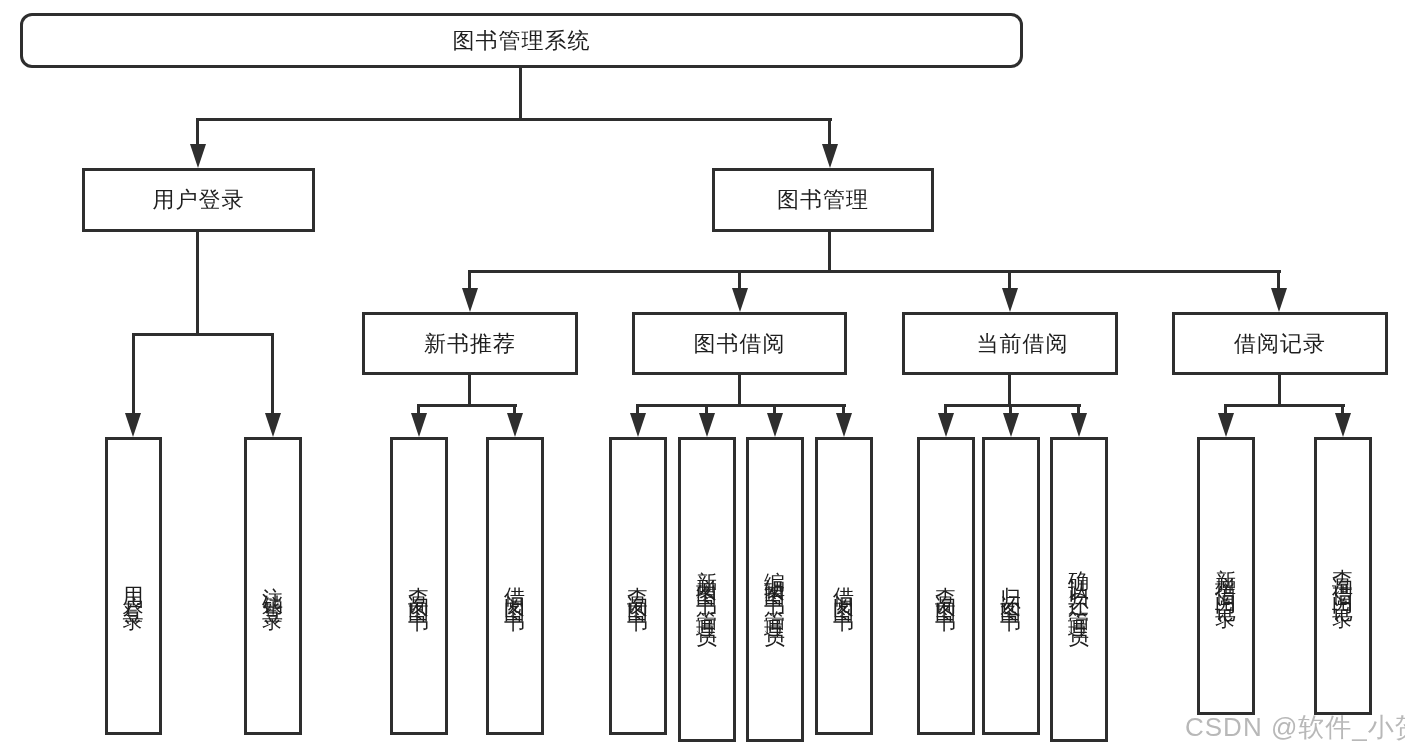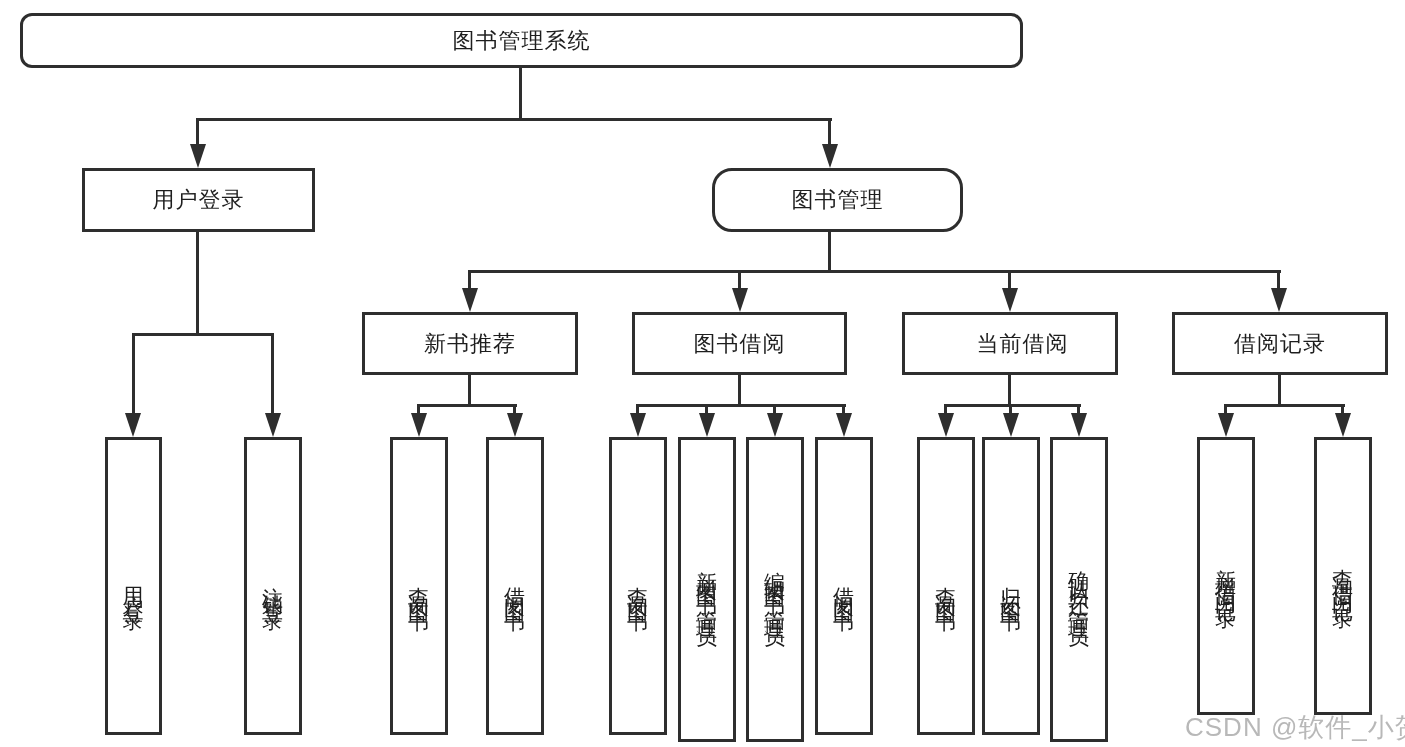--- a/index.html
+++ b/index.html
@@ -37,21 +37,21 @@
   <div class="node" style="left:20px;top:13px;width:1003px;height:55px;border-radius:12px;">图书管理系统</div>
 
   <div class="vline" style="left:519px;top:68px;width:3px;height:52px;"></div>
   <div class="hline" style="left:197px;top:118px;width:635px;height:3px;"></div>
   <div class="vline" style="left:196px;top:118px;width:3px;height:30px;"></div>
   <div class="arrow" style="left:190px;top:144px;"></div>
   <div class="vline" style="left:828px;top:118px;width:3px;height:30px;"></div>
   <div class="arrow" style="left:822px;top:144px;"></div>
 
   <div class="node" style="left:82px;top:168px;width:233px;height:64px;">用户登录</div>
-  <div class="node" style="left:712px;top:168px;width:251px;height:64px;border-radius:20px;">图书管理</div>
+  <div class="node" style="left:712px;top:168px;width:222px;height:64px;">图书管理</div>
 
   <div class="vline" style="left:196px;top:232px;width:3px;height:103px;"></div>
   <div class="hline" style="left:132px;top:333px;width:142px;height:3px;"></div>
   <div class="vline" style="left:132px;top:333px;width:3px;height:84px;"></div>
   <div class="arrow" style="left:125px;top:413px;"></div>
   <div class="vline" style="left:271px;top:333px;width:3px;height:84px;"></div>
   <div class="arrow" style="left:265px;top:413px;"></div>
 
   <div class="vline" style="left:828px;top:232px;width:3px;height:40px;"></div>
   <div class="hline" style="left:468px;top:270px;width:813px;height:3px;"></div>

